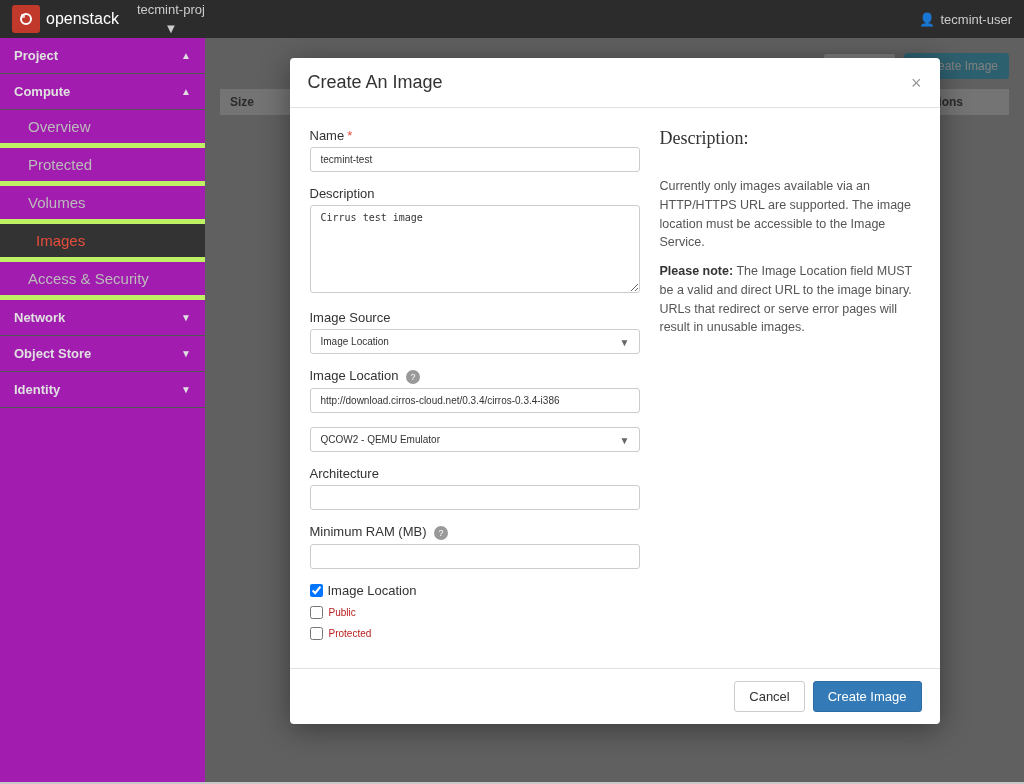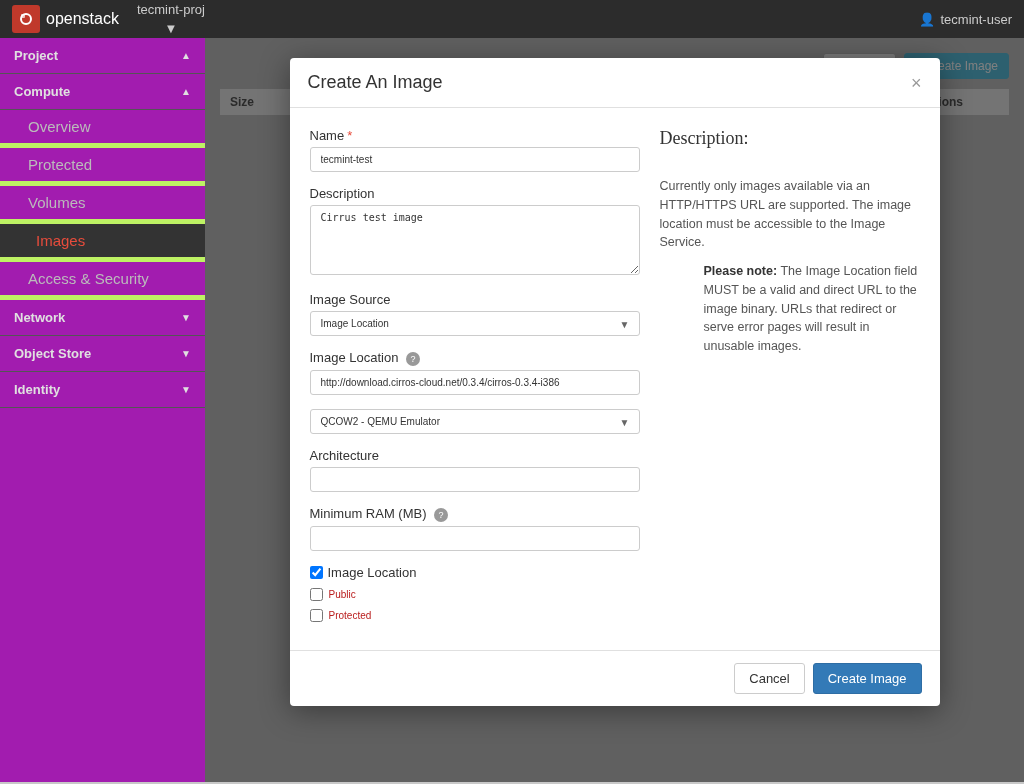--- a/index.html
+++ b/index.html
@@ -103,21 +103,21 @@
     .form-label {
       display: block; font-size: 13px; color: #333; margin-bottom: 4px;
       font-weight: 400;
     }
     .required { color: #e74c3c; margin-left: 3px; }
     .form-control {
       width: 100%; padding: 6px 10px; border: 1px solid #ccc;
       border-radius: 3px; font-size: 10px; color: #333;
       background: white;
     }
-    textarea.form-control { height: 70px; resize: vertical; }
+    textarea.form-control { height: 88px; resize: vertical; }
     select.form-control { appearance: none; -webkit-appearance: none; }
     .select-wrapper { position: relative; }
     .select-wrapper::after {
       content: '▼'; position: absolute; right: 10px; top: 50%; transform: translateY(-50%);
       font-size: 10px; color: #666; pointer-events: none;
     }
     .help-icon {
       display: inline-flex; align-items: center; justify-content: center;
       width: 14px; height: 14px; background: #999; color: white;
       border-radius: 50%; font-size: 9px; margin-left: 4px; cursor: help;
@@ -125,21 +125,21 @@
     .checkbox-group { display: flex; align-items: center; gap: 6px; margin-bottom: 8px; }
     .checkbox-group label { font-size: 10px; color: #b91c1c; }
     .section-checkbox {
       display: flex; align-items: center; gap: 5px;
       font-size: 13px; color: #333; margin-bottom: 8px;
     }
 
     
     .desc-title { font-size: 18px; font-weight: 400; color: #333; margin-bottom: 28px; font-family: Liberation Serif, serif; }
     .desc-text { font-size: 12.5px; color: #555; line-height: 1.5; margin-bottom: 10px; }
-    .desc-note { font-size: 12.5px; color: #555; line-height: 1.5; margin-left: 44px; }
+    .desc-note { font-size: 12.5px; color: #555; line-height: 1.5; }
     .desc-note strong { color: #333; }
 
     
     .modal-footer {
       padding: 12px 18px; border-top: 1px solid #e0e0e0;
       display: flex; justify-content: flex-end; gap: 8px;
     }
     .btn-cancel {
       padding: 7px 14px; background: white; border: 1px solid #ccc;
       border-radius: 3px; color: #333; cursor: pointer; font-size: 13px;

